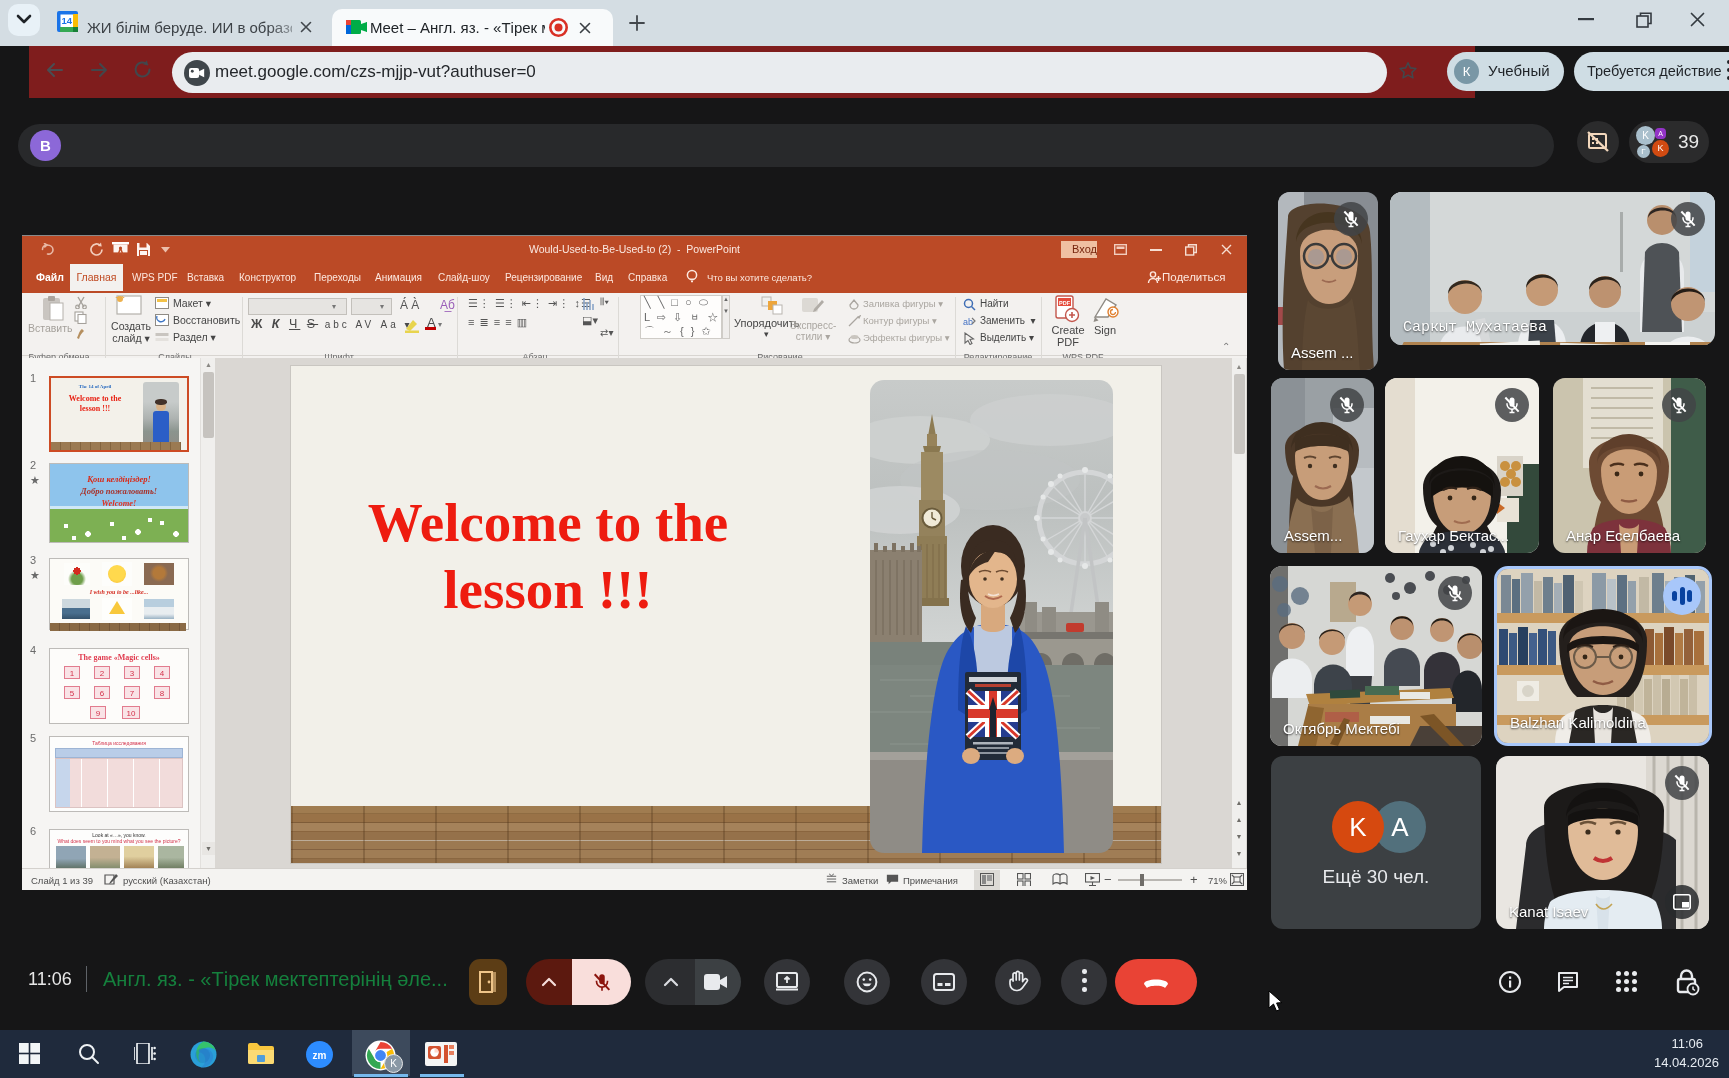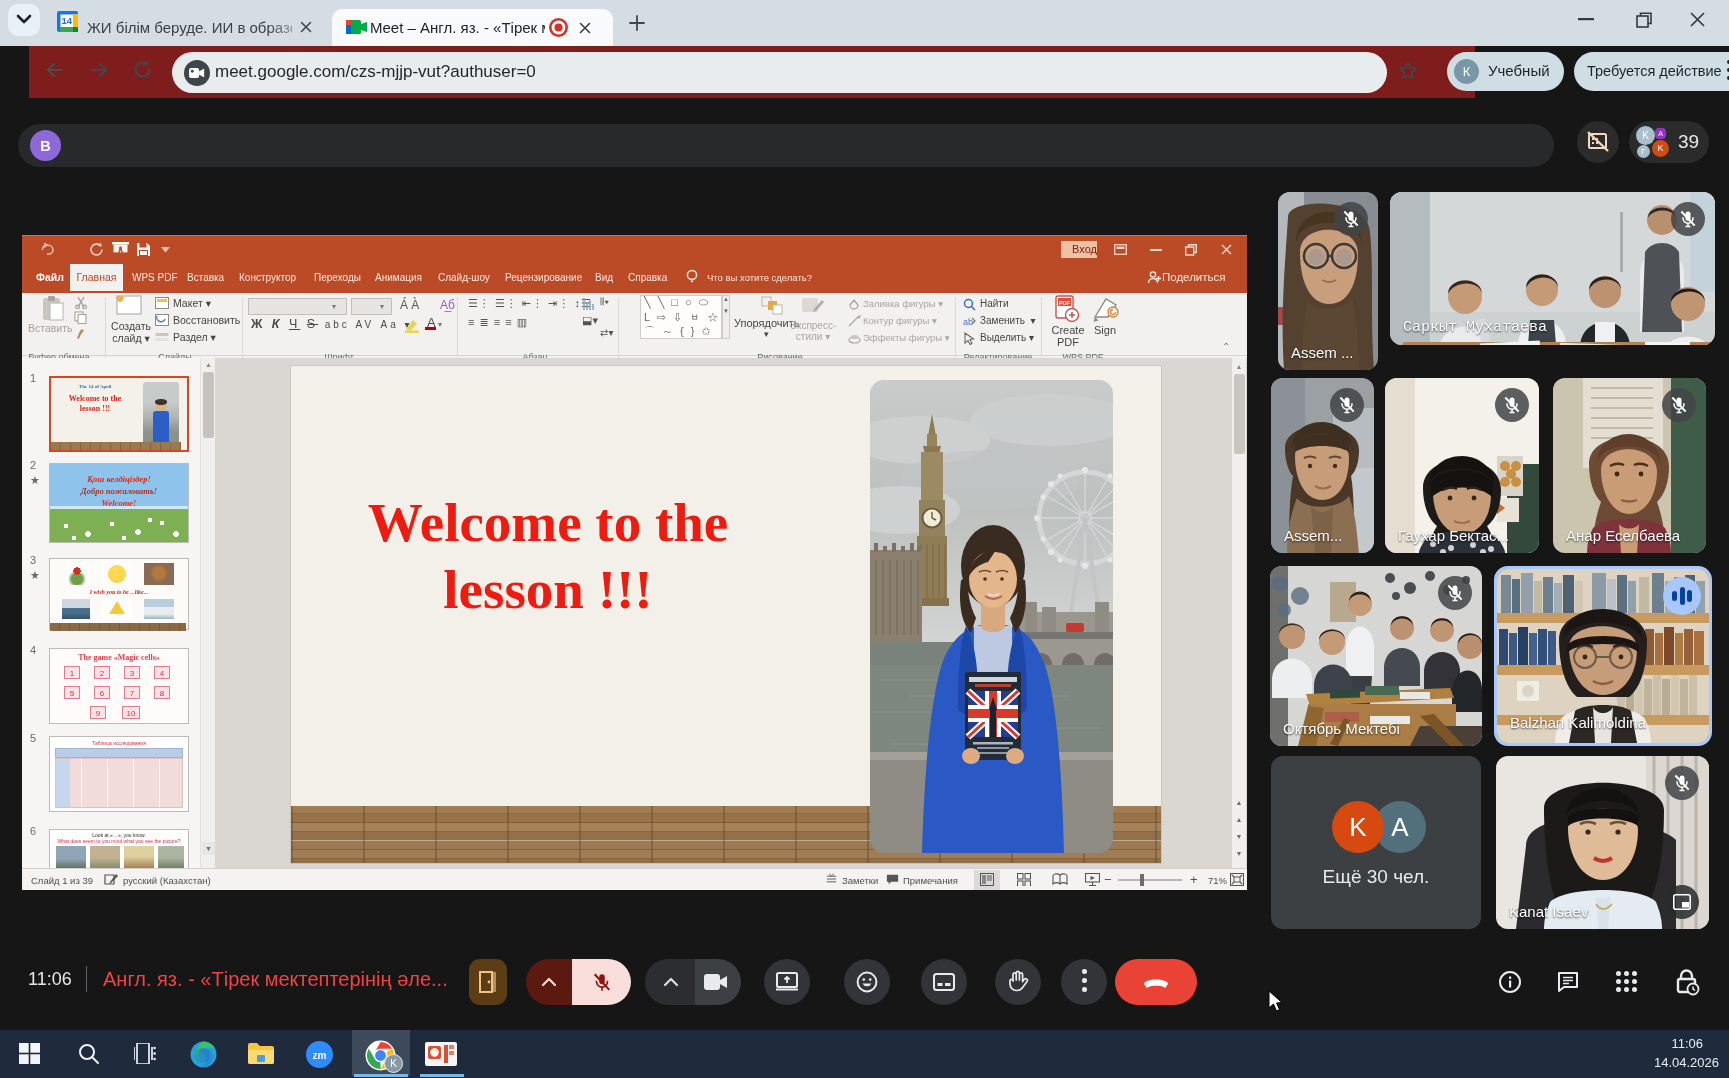--- a/index.html
+++ b/index.html
@@ -165,20 +165,21 @@
         </svg>
       <svg class="abs" style="left:114px;top:6px;" width="15" height="15" viewBox="0 0 15 15">
           <path d="M1 1 H11 L14 4 V14 H1 Z" fill="#fdf4f0"></path>
           <rect x="3.5" y="1" width="7" height="4.5" fill="#bb4a26"></rect>
           <rect x="3" y="8" width="9" height="6" fill="#bb4a26"></rect>
           <rect x="4" y="9" width="7" height="4" fill="#fdf4f0"></rect>
         </svg>
       <svg class="abs" style="left:139px;top:11px;" width="9" height="6" viewBox="0 0 9 6">
           <path d="M0 0 H9 L4.5 5.5 Z" fill="#ecbfab"></path>
         </svg>
+      <div class="abs" style="left:0;top:7px;width:1225px;text-align:center;font-size:10.5px;color:#fbe9e2;">Would-Used-to-Be-Used-to (2)&nbsp;&nbsp;-&nbsp;&nbsp;PowerPoint</div>
       <div class="abs" style="left:1039px;top:5px;width:36px;height:17px;background:#efc0a2;color:#76260e;font-size:11px;text-align:right;line-height:17px;">Вход</div>
       <svg class="abs" style="left:1092px;top:8px;" width="13" height="11" viewBox="0 0 13 11">
           <rect x="0.7" y="0.7" width="11.6" height="9.6" fill="none" stroke="#f2cdbd" stroke-width="1.4"></rect>
           <rect x="2.5" y="2.5" width="8" height="2.5" fill="#f2cdbd"></rect>
         </svg>
       <rect class="abs"></rect>
       <svg class="abs" style="left:1128px;top:13px;" width="12" height="2" viewBox="0 0 12 2">
           <rect width="12" height="2" fill="#f6ded2"></rect>
         </svg>
       <svg class="abs" style="left:1163px;top:8px;" width="12" height="12" viewBox="0 0 12 12">
@@ -1007,21 +1008,21 @@
           <rect x="0.8" y="0.8" width="16.4" height="14.4" rx="2" fill="none" stroke="#fff" stroke-width="1.6"></rect>
           <rect x="9" y="8" width="7" height="5.5" fill="#fff"></rect>
         </svg>
     </div>
     <div class="vlabel">Kanat Isaev</div>
   </div>
 
   <div id="ctrl" class="abs" style="left:0;top:930px;width:1729px;height:100px;">
     <div class="abs" style="left:28px;top:39px;font-size:18px;color:#e8e8e8;">11:06</div>
     <div class="abs" style="left:86px;top:36px;width:1px;height:26px;background:#5f6368;"></div>
-    <div class="abs" style="left:103px;top:38px;font-size:20px;color:#ef4444;">Англ. яз. - «Тірек мектептерінің әле...</div>
+    <div class="abs" style="left:103px;top:38px;font-size:20px;color:#15803d;">Англ. яз. - «Тірек мектептерінің әле...</div>
 
     <div class="abs" style="left:469px;top:29px;width:38px;height:46px;border-radius:11px;background:#5c3d15;">
       <svg class="abs" style="left:10px;top:12px;" width="18" height="22" viewBox="0 0 18 22">
           <rect x="1" y="1" width="12" height="20" fill="none" stroke="#eec489" stroke-width="2"></rect>
           <rect x="13" y="1" width="4" height="20" fill="#eec489" opacity=".6"></rect>
           <circle cx="10" cy="11" r="1.4" fill="#eec489"></circle>
         </svg>
     </div>
 
     <div class="abs" style="left:526px;top:29px;width:46px;height:46px;border-radius:23px 0 0 23px;background:#5c190f;">

